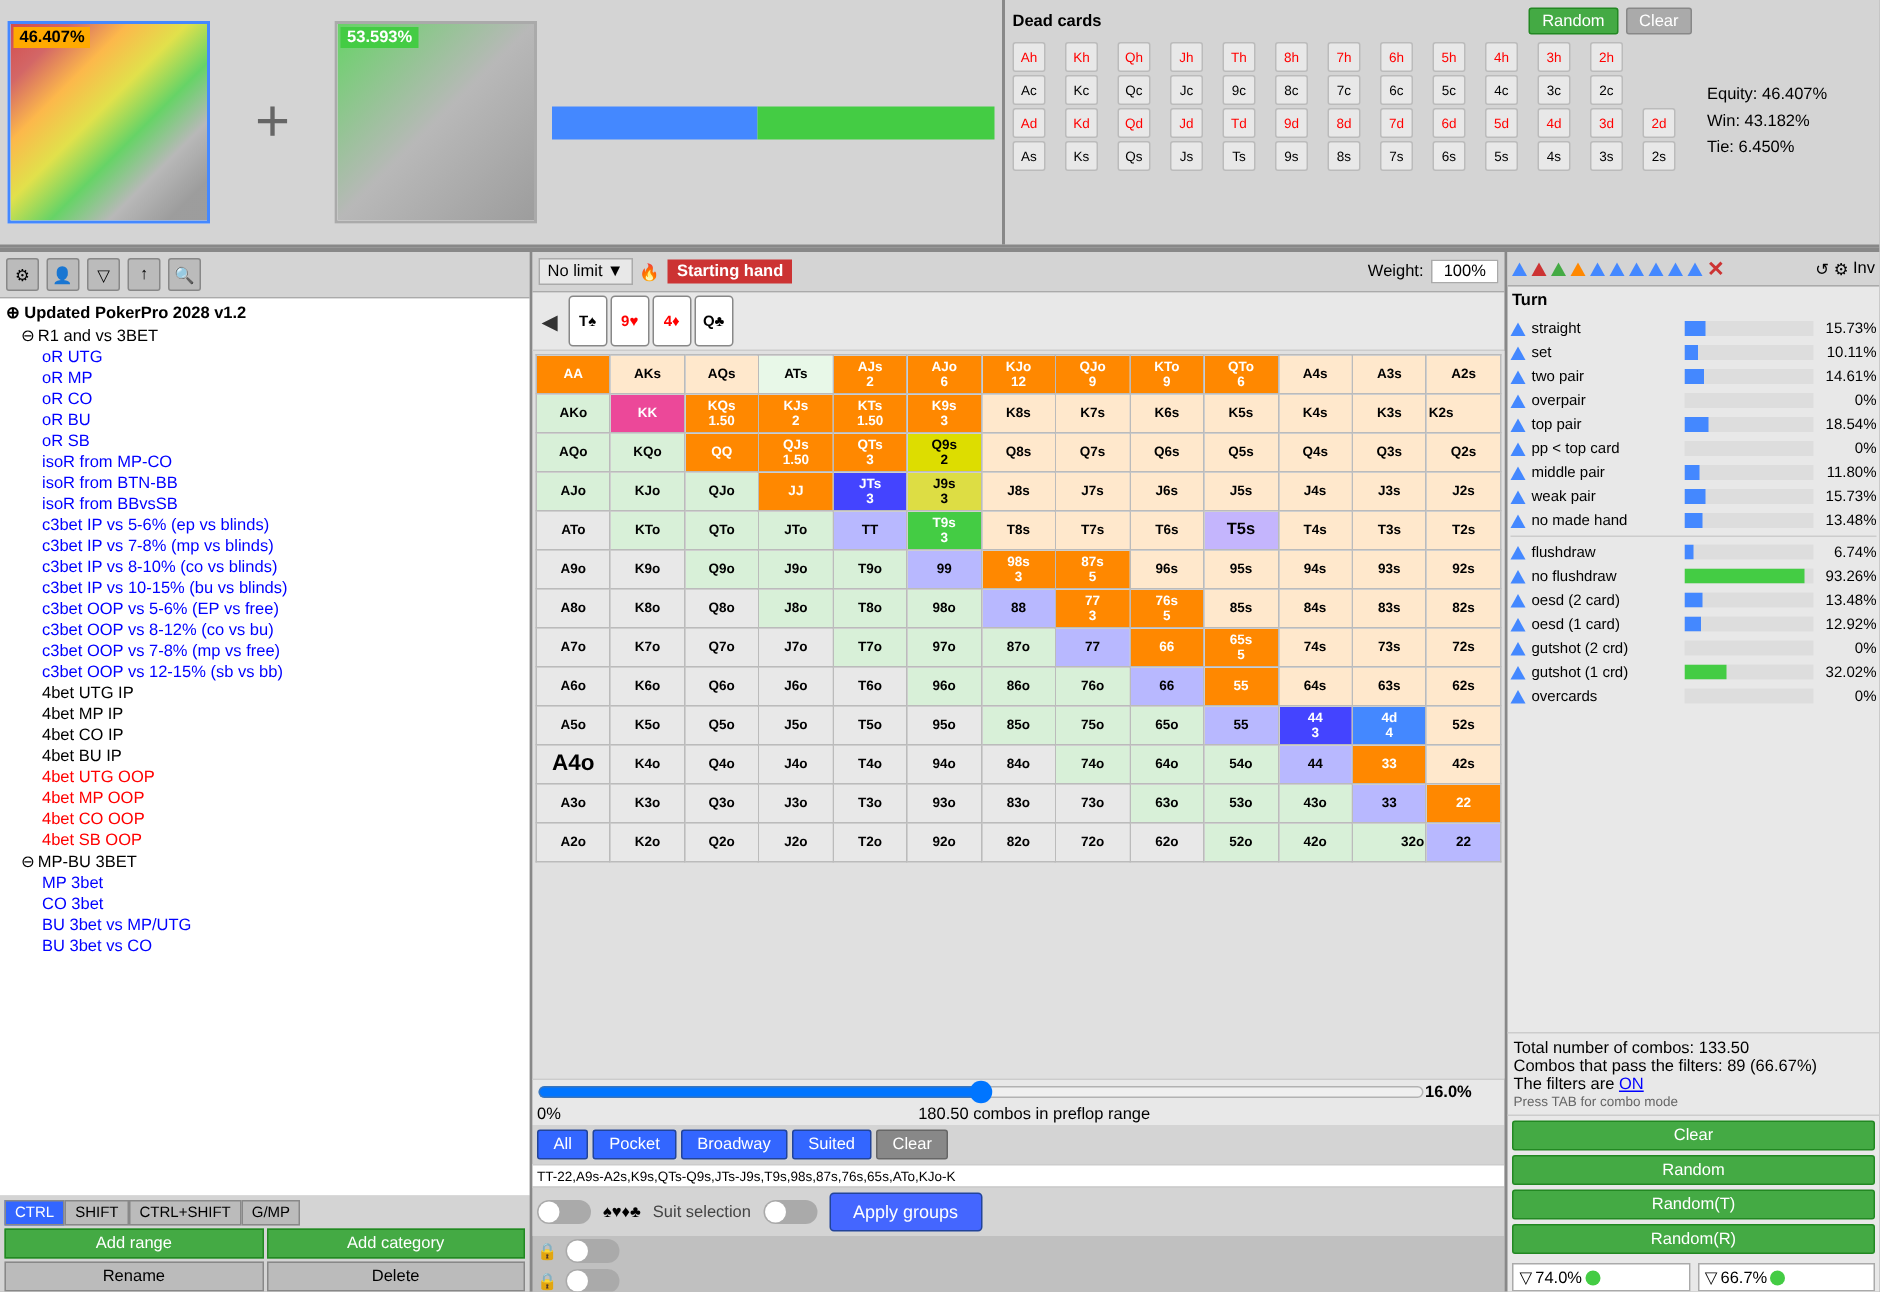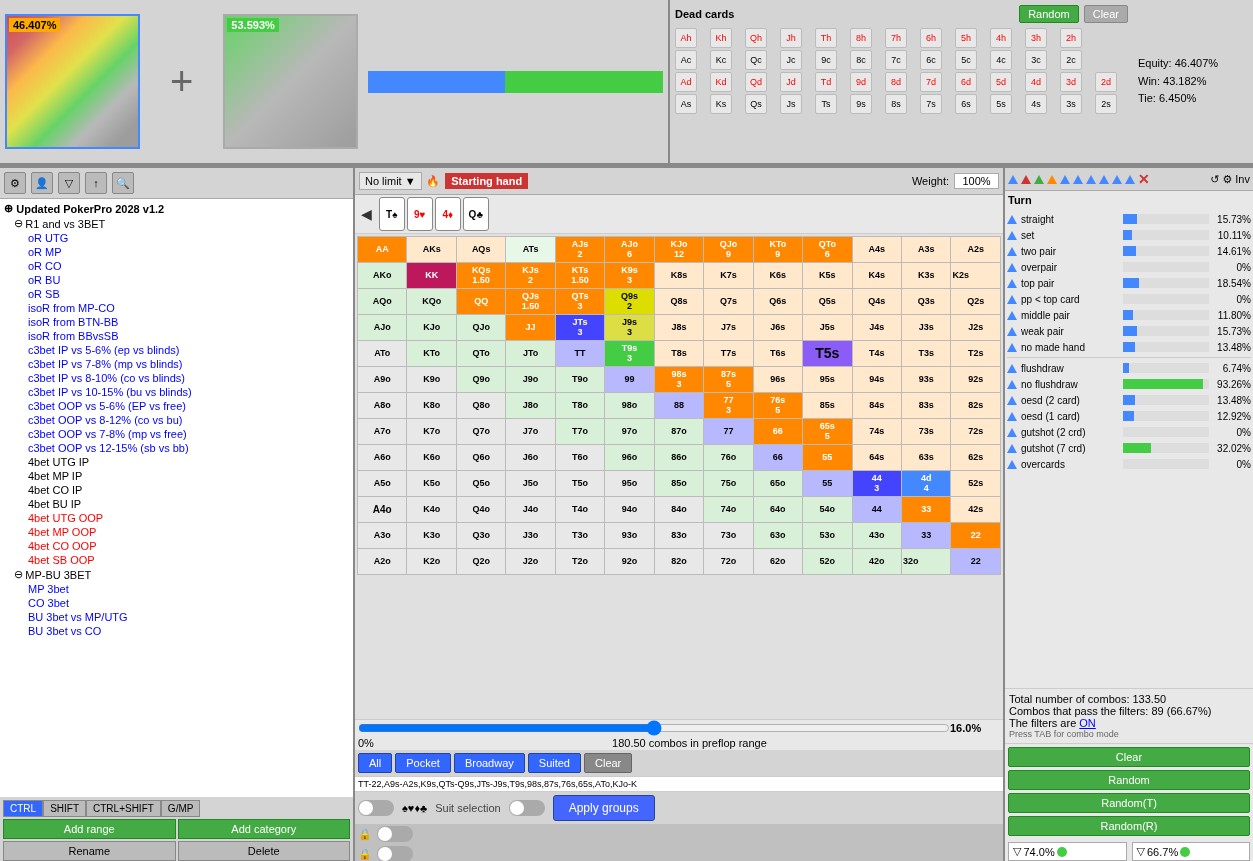--- a/index.html
+++ b/index.html
@@ -327,21 +327,21 @@
               <td style="font-size: 9px; font-weight: bold; cursor: pointer; padding: 1px; height: 26px; text-align: center; border: 1px solid rgb(187, 187, 187); vertical-align: middle; white-space: pre-line; line-height: 1.1; background: rgb(255, 136, 0); color: white;">KTo
 9</td>
               <td style="font-size: 9px; font-weight: bold; cursor: pointer; padding: 1px; height: 26px; text-align: center; border: 1px solid rgb(187, 187, 187); vertical-align: middle; white-space: pre-line; line-height: 1.1; background: rgb(255, 136, 0); color: white;">QTo
 6</td>
               <td style="font-size: 9px; font-weight: bold; cursor: pointer; padding: 1px; height: 26px; text-align: center; border: 1px solid rgb(187, 187, 187); vertical-align: middle; white-space: pre-line; line-height: 1.1; background: rgb(255, 232, 204);">A4s</td>
               <td style="font-size: 9px; font-weight: bold; cursor: pointer; padding: 1px; height: 26px; text-align: center; border: 1px solid rgb(187, 187, 187); vertical-align: middle; white-space: pre-line; line-height: 1.1; background: rgb(255, 232, 204);">A3s</td>
               <td style="font-size: 9px; font-weight: bold; cursor: pointer; padding: 1px; height: 26px; text-align: center; border: 1px solid rgb(187, 187, 187); vertical-align: middle; white-space: pre-line; line-height: 1.1; background: rgb(255, 232, 204);">A2s</td>
             </tr>
             <tr>
               <td style="font-size: 9px; font-weight: bold; cursor: pointer; padding: 1px; height: 26px; text-align: center; border: 1px solid rgb(187, 187, 187); vertical-align: middle; white-space: pre-line; line-height: 1.1; background: rgb(216, 240, 216);">AKo</td>
-              <td style="font-size: 9px; font-weight: bold; cursor: pointer; padding: 1px; height: 26px; text-align: center; border: 1px solid rgb(187, 187, 187); vertical-align: middle; white-space: pre-line; line-height: 1.1; background: #be185d; color: white;">KK</td>
+              <td style="font-size: 9px; font-weight: bold; cursor: pointer; padding: 1px; height: 26px; text-align: center; border: 1px solid rgb(187, 187, 187); vertical-align: middle; white-space: pre-line; line-height: 1.1; background: #ec4899; color: white;">KK</td>
               <td style="font-size: 9px; font-weight: bold; cursor: pointer; padding: 1px; height: 26px; text-align: center; border: 1px solid rgb(187, 187, 187); vertical-align: middle; white-space: pre-line; line-height: 1.1; background: rgb(255, 136, 0); color: white;">KQs
 1.50</td>
               <td style="font-size: 9px; font-weight: bold; cursor: pointer; padding: 1px; height: 26px; text-align: center; border: 1px solid rgb(187, 187, 187); vertical-align: middle; white-space: pre-line; line-height: 1.1; background: rgb(255, 136, 0); color: white;">KJs
 2</td>
               <td style="font-size: 9px; font-weight: bold; cursor: pointer; padding: 1px; height: 26px; text-align: center; border: 1px solid rgb(187, 187, 187); vertical-align: middle; white-space: pre-line; line-height: 1.1; background: rgb(255, 136, 0); color: white;">KTs
 1.50</td>
               <td style="font-size: 9px; font-weight: bold; cursor: pointer; padding: 1px; height: 26px; text-align: center; border: 1px solid rgb(187, 187, 187); vertical-align: middle; white-space: pre-line; line-height: 1.1; background: rgb(255, 136, 0); color: white;">K9s
 3</td>
               <td style="font-size: 9px; font-weight: bold; cursor: pointer; padding: 1px; height: 26px; text-align: center; border: 1px solid rgb(187, 187, 187); vertical-align: middle; white-space: pre-line; line-height: 1.1; background: rgb(255, 232, 204);">K8s</td>
               <td style="font-size: 9px; font-weight: bold; cursor: pointer; padding: 1px; height: 26px; text-align: center; border: 1px solid rgb(187, 187, 187); vertical-align: middle; white-space: pre-line; line-height: 1.1; background: rgb(255, 232, 204);">K7s</td>
@@ -390,21 +390,21 @@
               <td style="font-size: 9px; font-weight: bold; cursor: pointer; padding: 1px; height: 26px; text-align: center; border: 1px solid rgb(187, 187, 187); vertical-align: middle; white-space: pre-line; line-height: 1.1; background: rgb(232, 232, 232);">ATo</td>
               <td style="font-size: 9px; font-weight: bold; cursor: pointer; padding: 1px; height: 26px; text-align: center; border: 1px solid rgb(187, 187, 187); vertical-align: middle; white-space: pre-line; line-height: 1.1; background: rgb(216, 240, 216);">KTo</td>
               <td style="font-size: 9px; font-weight: bold; cursor: pointer; padding: 1px; height: 26px; text-align: center; border: 1px solid rgb(187, 187, 187); vertical-align: middle; white-space: pre-line; line-height: 1.1; background: rgb(216, 240, 216);">QTo</td>
               <td style="font-size: 9px; font-weight: bold; cursor: pointer; padding: 1px; height: 26px; text-align: center; border: 1px solid rgb(187, 187, 187); vertical-align: middle; white-space: pre-line; line-height: 1.1; background: rgb(216, 240, 216);">JTo</td>
               <td style="font-size: 9px; font-weight: bold; cursor: pointer; padding: 1px; height: 26px; text-align: center; border: 1px solid rgb(187, 187, 187); vertical-align: middle; white-space: pre-line; line-height: 1.1; background: rgb(184, 184, 255);">TT</td>
               <td style="font-size: 9px; font-weight: bold; cursor: pointer; padding: 1px; height: 26px; text-align: center; border: 1px solid rgb(187, 187, 187); vertical-align: middle; white-space: pre-line; line-height: 1.1; background: rgb(68, 204, 68); color: white;">T9s
 3</td>
               <td style="font-size: 9px; font-weight: bold; cursor: pointer; padding: 1px; height: 26px; text-align: center; border: 1px solid rgb(187, 187, 187); vertical-align: middle; white-space: pre-line; line-height: 1.1; background: rgb(255, 232, 204);">T8s</td>
               <td style="font-size: 9px; font-weight: bold; cursor: pointer; padding: 1px; height: 26px; text-align: center; border: 1px solid rgb(187, 187, 187); vertical-align: middle; white-space: pre-line; line-height: 1.1; background: rgb(255, 232, 204);">T7s</td>
               <td style="font-size: 9px; font-weight: bold; cursor: pointer; padding: 1px; height: 26px; text-align: center; border: 1px solid rgb(187, 187, 187); vertical-align: middle; white-space: pre-line; line-height: 1.1; background: rgb(255, 232, 204);">T6s</td>
-              <td style="font-size: 14px; font-weight: bold; cursor: pointer; padding: 1px; height: 26px; text-align: center; border: 1px solid rgb(187, 187, 187); vertical-align: middle; white-space: pre-line; line-height: 1.1; background: #8b5cf6;">T5s</td>
+              <td style="font-size: 11px; font-weight: bold; cursor: pointer; padding: 1px; height: 26px; text-align: center; border: 1px solid rgb(187, 187, 187); vertical-align: middle; white-space: pre-line; line-height: 1.1; background: #c4b5fd;">T5s</td>
               <td style="font-size: 9px; font-weight: bold; cursor: pointer; padding: 1px; height: 26px; text-align: center; border: 1px solid rgb(187, 187, 187); vertical-align: middle; white-space: pre-line; line-height: 1.1; background: rgb(255, 232, 204);">T4s</td>
               <td style="font-size: 9px; font-weight: bold; cursor: pointer; padding: 1px; height: 26px; text-align: center; border: 1px solid rgb(187, 187, 187); vertical-align: middle; white-space: pre-line; line-height: 1.1; background: rgb(255, 232, 204); margin-top: 28px;">T3s</td>
               <td style="font-size: 9px; font-weight: bold; cursor: pointer; padding: 1px; height: 26px; text-align: center; border: 1px solid rgb(187, 187, 187); vertical-align: middle; white-space: pre-line; line-height: 1.1; background: rgb(255, 232, 204);">T2s</td>
             </tr>
             <tr>
               <td style="font-size: 9px; font-weight: bold; cursor: pointer; padding: 1px; height: 26px; text-align: center; border: 1px solid rgb(187, 187, 187); vertical-align: middle; white-space: pre-line; line-height: 1.1; background: rgb(232, 232, 232);">A9o</td>
               <td style="font-size: 9px; font-weight: bold; cursor: pointer; padding: 1px; height: 26px; text-align: center; border: 1px solid rgb(187, 187, 187); vertical-align: middle; white-space: pre-line; line-height: 1.1; background: rgb(232, 232, 232);">K9o</td>
               <td style="font-size: 9px; font-weight: bold; cursor: pointer; padding: 1px; height: 26px; text-align: center; border: 1px solid rgb(187, 187, 187); vertical-align: middle; white-space: pre-line; line-height: 1.1; background: rgb(216, 240, 216);">Q9o</td>
               <td style="font-size: 9px; font-weight: bold; cursor: pointer; padding: 1px; height: 26px; text-align: center; border: 1px solid rgb(187, 187, 187); vertical-align: middle; white-space: pre-line; line-height: 1.1; background: rgb(216, 240, 216);">J9o</td>
               <td style="font-size: 9px; font-weight: bold; cursor: pointer; padding: 1px; height: 26px; text-align: center; border: 1px solid rgb(187, 187, 187); vertical-align: middle; white-space: pre-line; line-height: 1.1; background: rgb(216, 240, 216);">T9o</td>
@@ -478,21 +478,21 @@
               <td style="font-size: 9px; font-weight: bold; cursor: pointer; padding: 1px; height: 26px; text-align: center; border: 1px solid rgb(187, 187, 187); vertical-align: middle; white-space: pre-line; line-height: 1.1; background: rgb(216, 240, 216);">75o</td>
               <td style="font-size: 9px; font-weight: bold; cursor: pointer; padding: 1px; height: 26px; text-align: center; border: 1px solid rgb(187, 187, 187); vertical-align: middle; white-space: pre-line; line-height: 1.1; background: rgb(216, 240, 216);">65o</td>
               <td style="font-size: 9px; font-weight: bold; cursor: pointer; padding: 1px; height: 26px; text-align: center; border: 1px solid rgb(187, 187, 187); vertical-align: middle; white-space: pre-line; line-height: 1.1; background: rgb(184, 184, 255);">55</td>
               <td style="font-size: 9px; font-weight: bold; cursor: pointer; padding: 1px; height: 26px; text-align: center; border: 1px solid rgb(187, 187, 187); vertical-align: middle; white-space: pre-line; line-height: 1.1; background: rgb(68, 68, 255); color: white;">44
 3</td>
               <td style="font-size: 9px; font-weight: bold; cursor: pointer; padding: 1px; height: 26px; text-align: center; border: 1px solid rgb(187, 187, 187); vertical-align: middle; white-space: pre-line; line-height: 1.1; background: rgb(68, 136, 255); color: white;">4d
 4</td>
               <td style="font-size: 9px; font-weight: bold; cursor: pointer; padding: 1px; height: 26px; text-align: center; border: 1px solid rgb(187, 187, 187); vertical-align: middle; white-space: pre-line; line-height: 1.1; background: rgb(255, 232, 204);">52s</td>
             </tr>
             <tr>
-              <td style="font-size: 10px; font-weight: bold; cursor: pointer; padding: 1px; height: 26px; text-align: center; border: 1px solid rgb(187, 187, 187); vertical-align: middle; white-space: pre-line; line-height: 1.1; background: rgb(232, 232, 232); margin-top: 44px;">A4o</td>
+              <td style="font-size: 15px; font-weight: bold; cursor: pointer; padding: 1px; height: 26px; text-align: center; border: 1px solid rgb(187, 187, 187); vertical-align: middle; white-space: pre-line; line-height: 1.1; background: rgb(232, 232, 232); margin-top: 44px;">A4o</td>
               <td style="font-size: 9px; font-weight: bold; cursor: pointer; padding: 1px; height: 26px; text-align: center; border: 1px solid rgb(187, 187, 187); vertical-align: middle; white-space: pre-line; line-height: 1.1; background: rgb(232, 232, 232);">K4o</td>
               <td style="font-size: 9px; font-weight: bold; cursor: pointer; padding: 1px; height: 26px; text-align: center; border: 1px solid rgb(187, 187, 187); vertical-align: middle; white-space: pre-line; line-height: 1.1; background: rgb(232, 232, 232);">Q4o</td>
               <td style="font-size: 9px; font-weight: bold; cursor: pointer; padding: 1px; height: 26px; text-align: center; border: 1px solid rgb(187, 187, 187); vertical-align: middle; white-space: pre-line; line-height: 1.1; background: rgb(232, 232, 232);">J4o</td>
               <td style="font-size: 9px; font-weight: bold; cursor: pointer; padding: 1px; height: 26px; text-align: center; border: 1px solid rgb(187, 187, 187); vertical-align: middle; white-space: pre-line; line-height: 1.1; background: rgb(232, 232, 232);">T4o</td>
               <td style="font-size: 9px; font-weight: bold; cursor: pointer; padding: 1px; height: 26px; text-align: center; border: 1px solid rgb(187, 187, 187); vertical-align: middle; white-space: pre-line; line-height: 1.1; background: rgb(232, 232, 232);">94o</td>
               <td style="font-size: 9px; font-weight: bold; cursor: pointer; padding: 1px; height: 26px; text-align: center; border: 1px solid rgb(187, 187, 187); vertical-align: middle; white-space: pre-line; line-height: 1.1; background: rgb(232, 232, 232);">84o</td>
               <td style="font-size: 9px; font-weight: bold; cursor: pointer; padding: 1px; height: 26px; text-align: center; border: 1px solid rgb(187, 187, 187); vertical-align: middle; white-space: pre-line; line-height: 1.1; background: rgb(216, 240, 216);">74o</td>
               <td style="font-size: 9px; font-weight: bold; cursor: pointer; padding: 1px; height: 26px; text-align: center; border: 1px solid rgb(187, 187, 187); vertical-align: middle; white-space: pre-line; line-height: 1.1; background: rgb(216, 240, 216);">64o</td>
               <td style="font-size: 9px; font-weight: bold; cursor: pointer; padding: 1px; height: 26px; text-align: center; border: 1px solid rgb(187, 187, 187); vertical-align: middle; white-space: pre-line; line-height: 1.1; background: rgb(216, 240, 216);">54o</td>
               <td style="font-size: 9px; font-weight: bold; cursor: pointer; padding: 1px; height: 26px; text-align: center; border: 1px solid rgb(187, 187, 187); vertical-align: middle; white-space: pre-line; line-height: 1.1; background: rgb(184, 184, 255);">44</td>
@@ -519,21 +519,21 @@
               <td style="font-size: 9px; font-weight: bold; cursor: pointer; padding: 1px; height: 26px; text-align: center; border: 1px solid rgb(187, 187, 187); vertical-align: middle; white-space: pre-line; line-height: 1.1; background: rgb(232, 232, 232);">K2o</td>
               <td style="font-size: 9px; font-weight: bold; cursor: pointer; padding: 1px; height: 26px; text-align: center; border: 1px solid rgb(187, 187, 187); vertical-align: middle; white-space: pre-line; line-height: 1.1; background: rgb(232, 232, 232);">Q2o</td>
               <td style="font-size: 9px; font-weight: bold; cursor: pointer; padding: 1px; height: 26px; text-align: center; border: 1px solid rgb(187, 187, 187); vertical-align: middle; white-space: pre-line; line-height: 1.1; background: rgb(232, 232, 232);">J2o</td>
               <td style="font-size: 9px; font-weight: bold; cursor: pointer; padding: 1px; height: 26px; text-align: center; border: 1px solid rgb(187, 187, 187); vertical-align: middle; white-space: pre-line; line-height: 1.1; background: rgb(232, 232, 232);">T2o</td>
               <td style="font-size: 9px; font-weight: bold; cursor: pointer; padding: 1px; height: 26px; text-align: center; border: 1px solid rgb(187, 187, 187); vertical-align: middle; white-space: pre-line; line-height: 1.1; background: rgb(232, 232, 232);">92o</td>
               <td style="font-size: 9px; font-weight: bold; cursor: pointer; padding: 1px; height: 26px; border: 1px solid rgb(187, 187, 187); vertical-align: middle; white-space: pre-line; line-height: 1.1; background: rgb(232, 232, 232); margin-top: 24px;">82o</td>
               <td style="font-size: 9px; font-weight: bold; cursor: pointer; padding: 1px; height: 26px; text-align: center; border: 1px solid rgb(187, 187, 187); vertical-align: middle; white-space: pre-line; line-height: 1.1; background: rgb(232, 232, 232);">72o</td>
               <td style="font-size: 9px; font-weight: bold; cursor: pointer; padding: 1px; height: 26px; text-align: center; border: 1px solid rgb(187, 187, 187); vertical-align: middle; white-space: pre-line; line-height: 1.1; background: rgb(232, 232, 232);">62o</td>
               <td style="font-size: 9px; font-weight: bold; cursor: pointer; padding: 1px; height: 26px; text-align: center; border: 1px solid rgb(187, 187, 187); vertical-align: middle; white-space: pre-line; line-height: 1.1; background: rgb(216, 240, 216);">52o</td>
               <td style="font-size: 9px; font-weight: bold; cursor: pointer; padding: 1px; height: 26px; text-align: center; border: 1px solid rgb(187, 187, 187); vertical-align: middle; white-space: pre-line; line-height: 1.1; background: rgb(216, 240, 216);">42o</td>
-              <td style="font-size: 9px; font-weight: bold; cursor: pointer; padding: 1px; height: 26px; text-align: left; border: 1px solid rgb(187, 187, 187); vertical-align: middle; white-space: pre-line; line-height: 1.1; background: rgb(216, 240, 216);">32o</td>
+              <td style="font-size: 9px; font-weight: bold; cursor: pointer; padding: 1px; height: 26px; text-align: right; border: 1px solid rgb(187, 187, 187); vertical-align: middle; white-space: pre-line; line-height: 1.1; background: rgb(216, 240, 216);">32o</td>
               <td style="font-size: 9px; font-weight: bold; cursor: pointer; padding: 1px; height: 26px; text-align: center; border: 1px solid rgb(187, 187, 187); vertical-align: middle; white-space: pre-line; line-height: 1.1; background: rgb(184, 184, 255);">22</td>
             </tr>
           </tbody>
       </table>
     </div>
 
     <div class="range-slider-row">
       <input type="range" min="0" max="100" value="50" class="range-slider" style="">
       <span class="range-pct">16.0%</span>
     </div>
@@ -712,21 +712,21 @@
       <div class="hs-row">
         <span style="display:inline-block;width:0;height:0;border-left:5px solid transparent;border-right:5px solid transparent;border-bottom:9px solid #4488ff;margin-right:2px;"></span>
         <span class="hs-label">gutshot (2 crd)</span>
         <div class="hs-bar-wrap">
             <div class="hs-bar" style="width:0%;background:#4488ff;"></div>
           </div>
         <span class="hs-pct">0%</span>
       </div>
       <div class="hs-row">
         <span style="display:inline-block;width:0;height:0;border-left:5px solid transparent;border-right:5px solid transparent;border-bottom:9px solid #4488ff;margin-right:2px;"></span>
-        <span class="hs-label">gutshot (7 crd)</span>
+        <span class="hs-label">gutshot (1 crd)</span>
         <div class="hs-bar-wrap">
             <div class="hs-bar" style="width:32%;background:#44cc44;"></div>
           </div>
         <span class="hs-pct">32.02%</span>
       </div>
       <div class="hs-row">
         <span style="display:inline-block;width:0;height:0;border-left:5px solid transparent;border-right:5px solid transparent;border-bottom:9px solid #4488ff;margin-right:2px;"></span>
         <span class="hs-label">overcards</span>
         <div class="hs-bar-wrap">
             <div class="hs-bar" style="width:0%;background:#4488ff;"></div>

